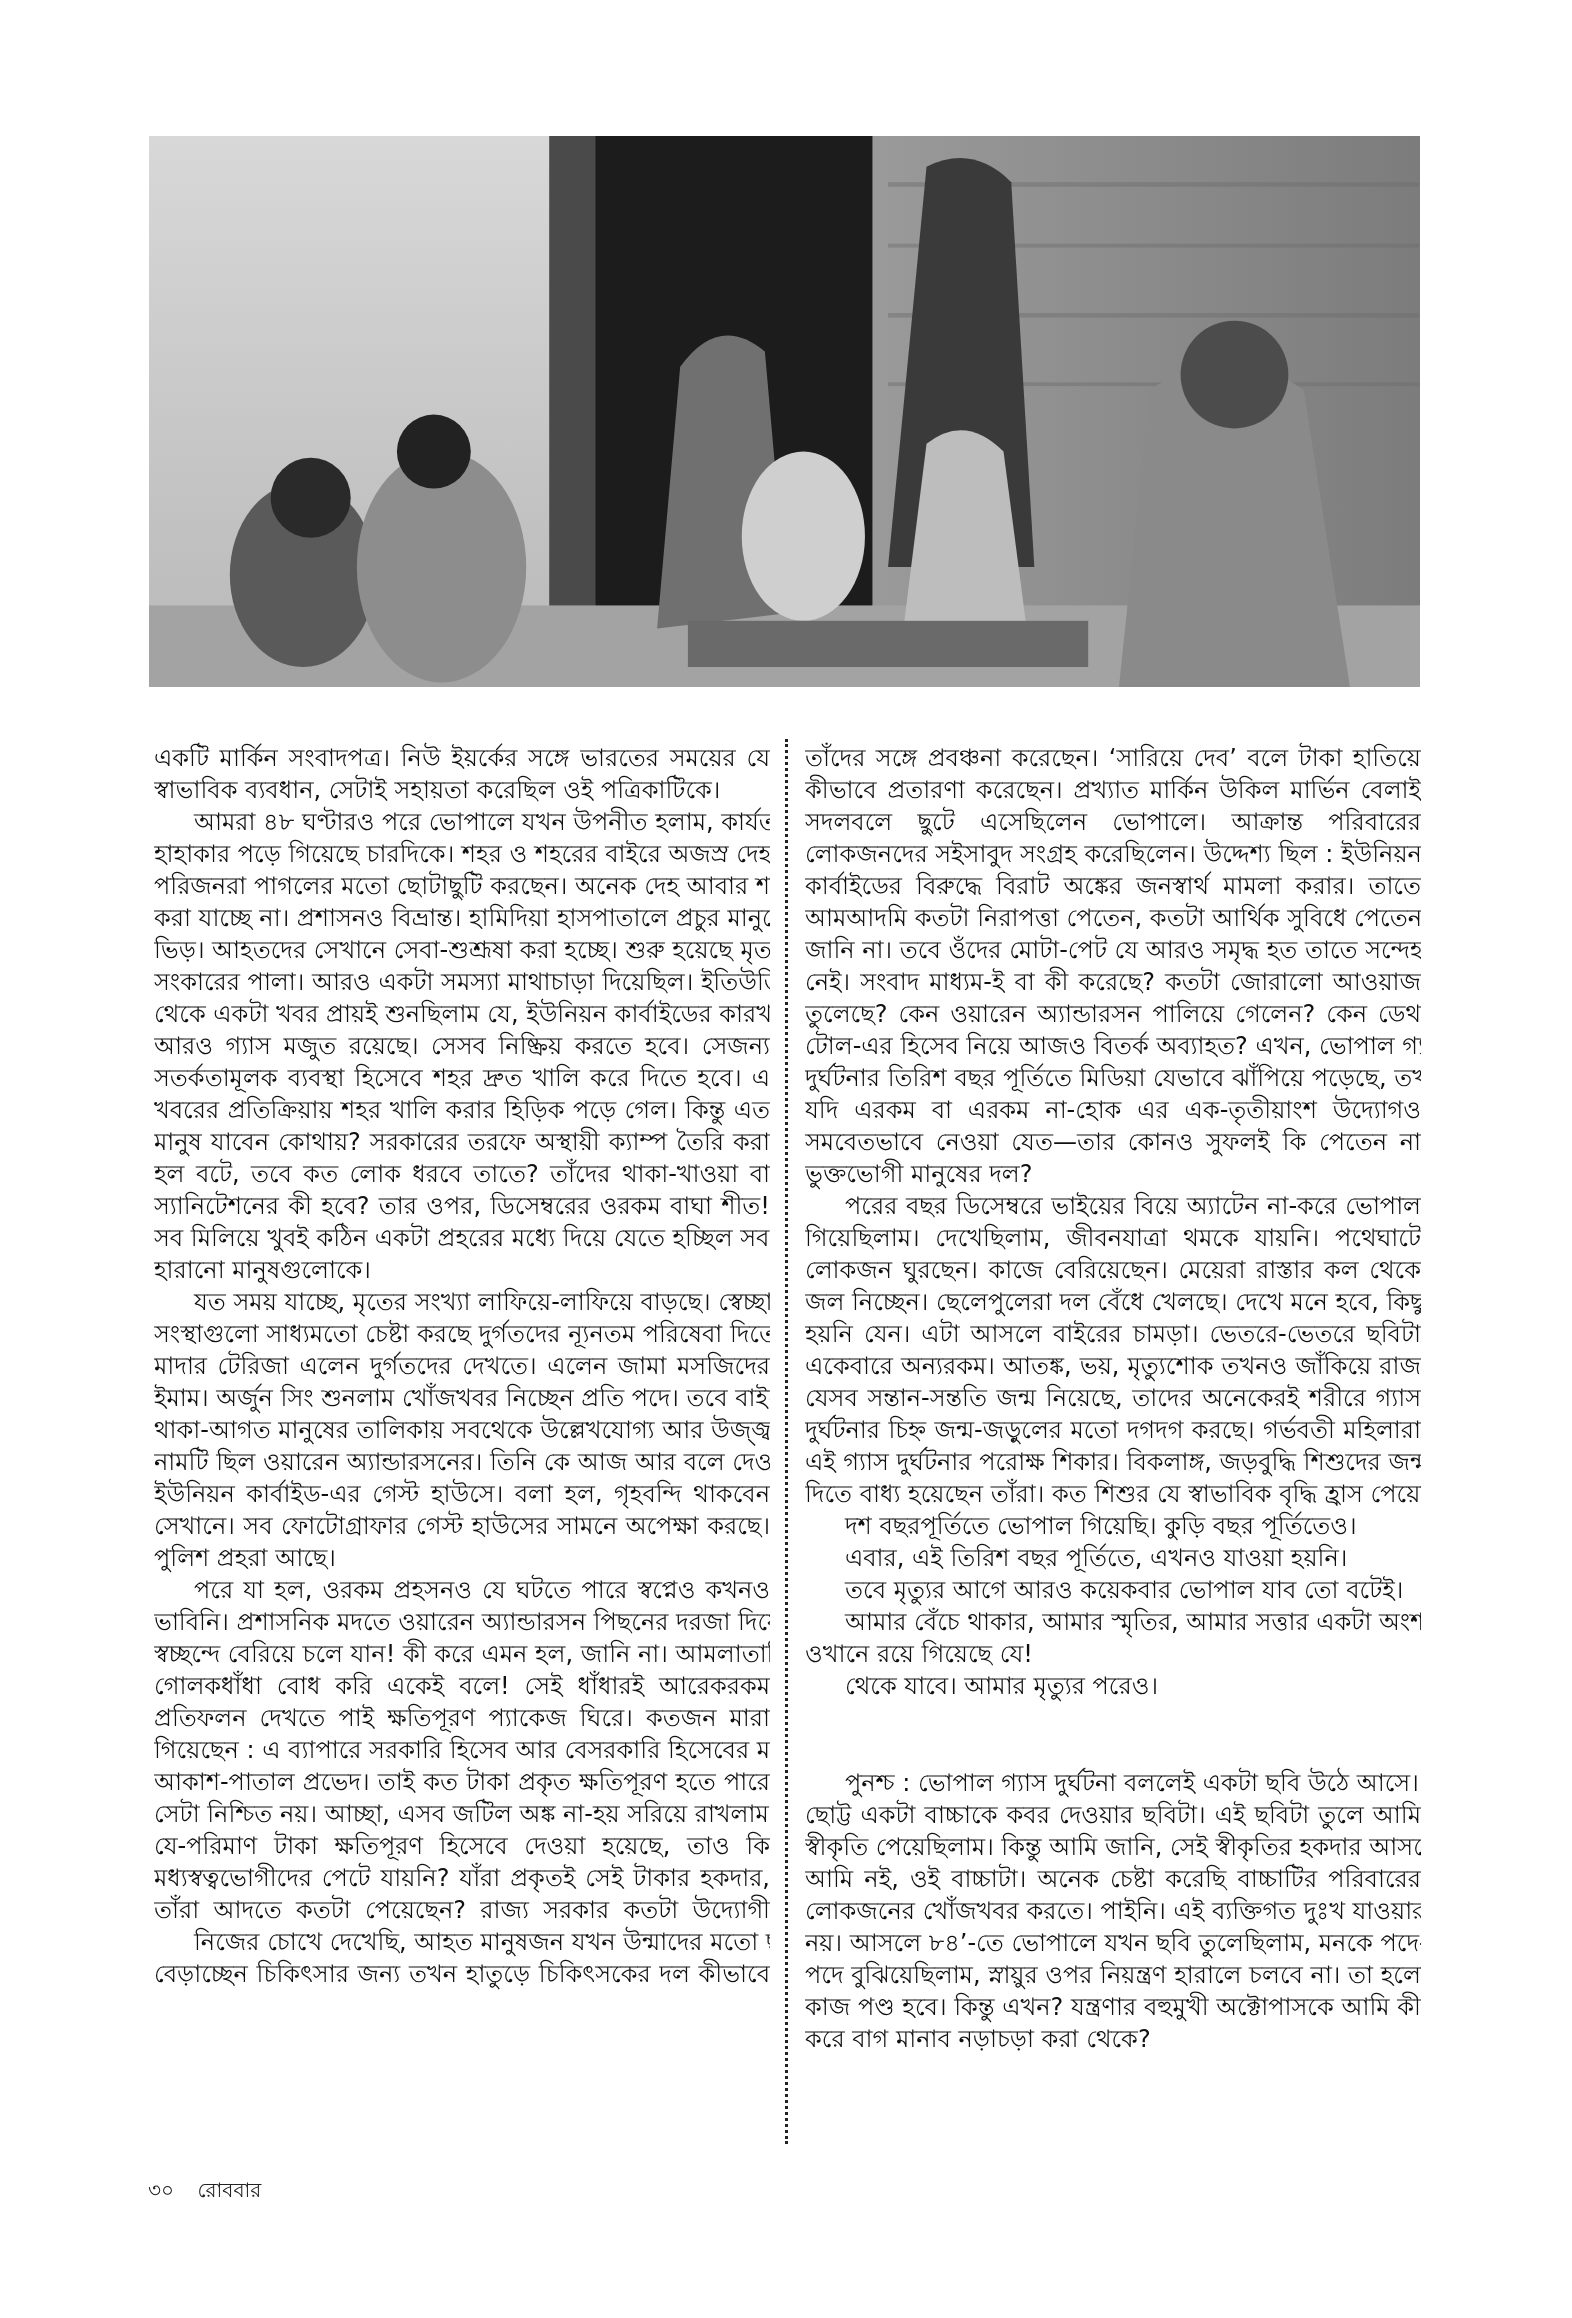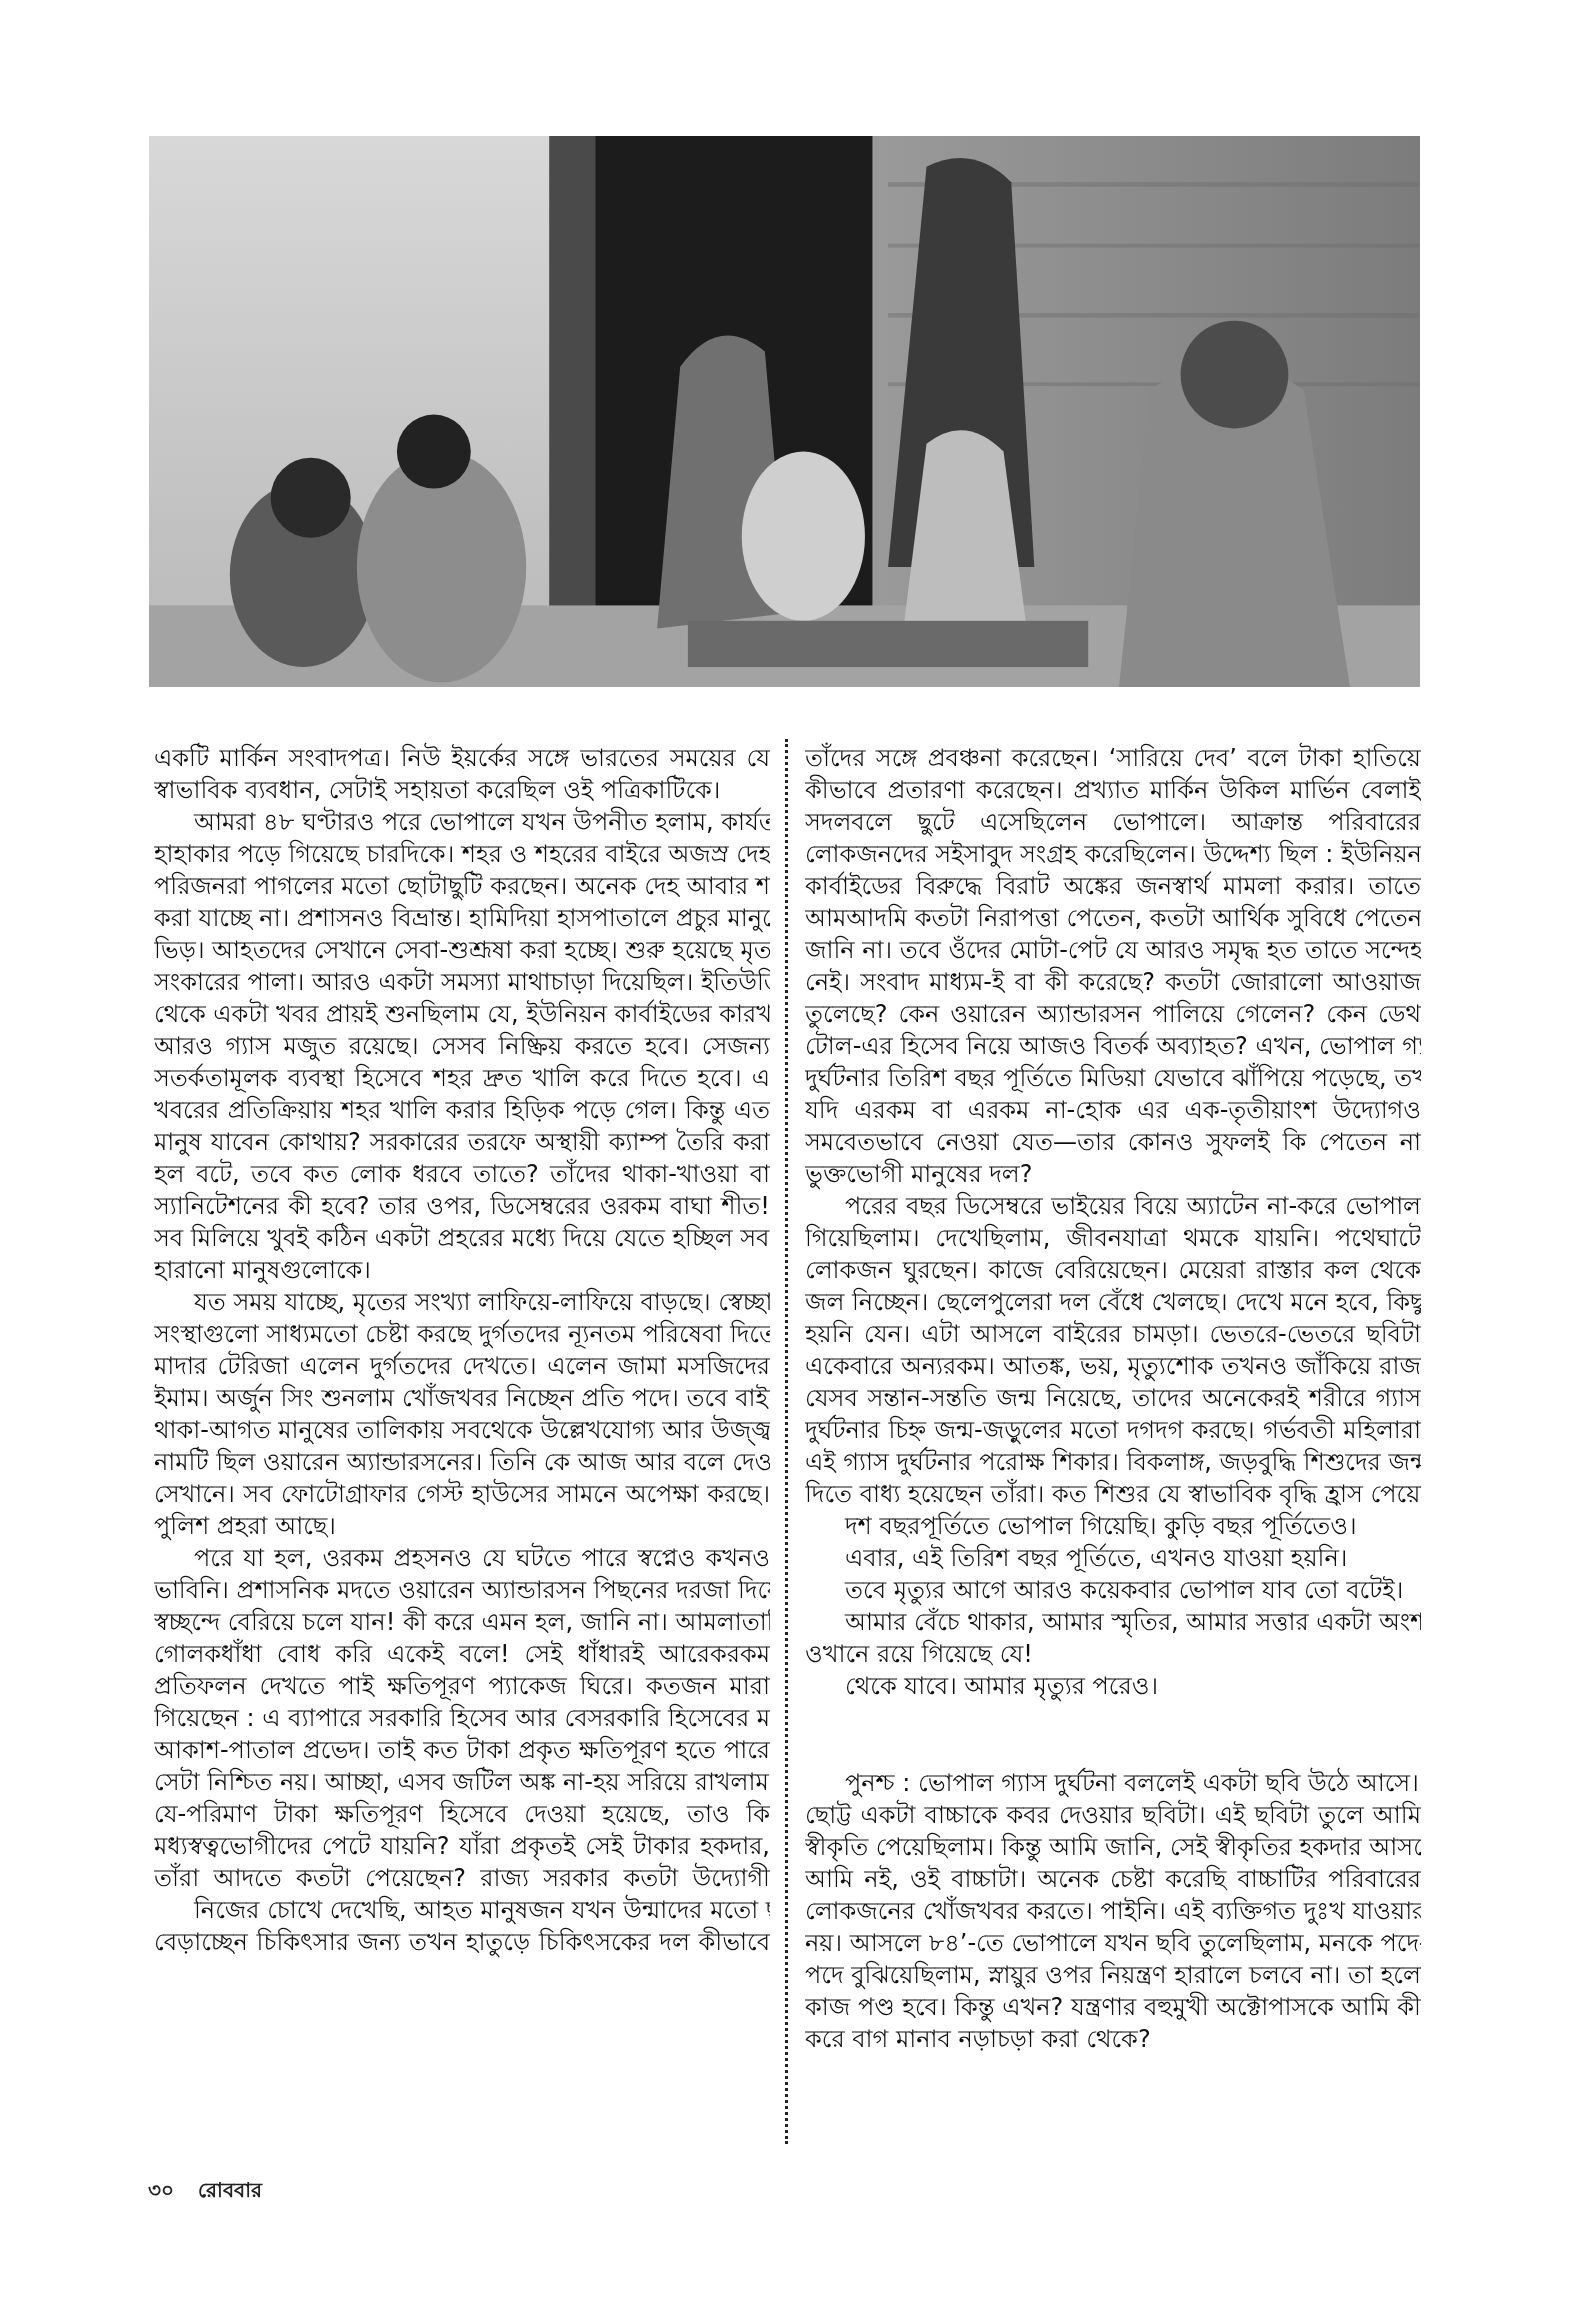--- a/index.html
+++ b/index.html
@@ -7,21 +7,21 @@
   .photo{position:absolute;left:149px;top:136px;width:1271px;height:551px;overflow:hidden;background:#8a8a8a;}
   .photo svg{display:block;width:100%;height:100%;}
   .col{position:absolute;top:727px;width:616px;margin-top:15px;}
   .col.left{left:154px;}
   .col.right{left:805px;width:616px;}
   .line{height:32px;line-height:32px;font-size:24px;white-space:nowrap;text-align:justify;text-align-last:justify;overflow:hidden;}
   .line.last{text-align-last:left;}
   .line.indent{padding-left:40px;}
   .gap{height:65px;}
   .divider{position:absolute;left:785px;top:739px;height:1405px;width:0;border-left:3.8px dotted #222;}
-  .footer{position:absolute;left:148px;top:2175px;font-size:20px;color:#222;font-weight:bold;}
+  .footer{position:absolute;left:148px;top:2175px;font-size:20px;color:#222;}
   .footer span{margin-right:17px;}
 </style>
 </head>
 <body>
 
 <div class="photo">
   <svg viewBox="0 0 1651 716" preserveAspectRatio="none">
     <defs>
       <linearGradient id="wall" x1="0" y1="0" x2="0" y2="1">
         <stop offset="0" stop-color="#d8d8d8"></stop>
@@ -79,20 +79,21 @@
     <div class="line">হল বটে, তবে কত লোক ধরবে তাতে? তাঁদের থাকা-খাওয়া বা</div>
     <div class="line">স্যানিটেশনের কী হবে? তার ওপর, ডিসেম্বরের ওরকম বাঘা শীত!</div>
     <div class="line">সব মিলিয়ে খুবই কঠিন একটা প্রহরের মধ্যে দিয়ে যেতে হচ্ছিল সব-</div>
     <div class="line last">হারানো মানুষগুলোকে।</div>
     <div class="line indent">যত সময় যাচ্ছে, মৃতের সংখ্যা লাফিয়ে-লাফিয়ে বাড়ছে। স্বেচ্ছাসেবী</div>
     <div class="line">সংস্থাগুলো সাধ্যমতো চেষ্টা করছে দুর্গতদের ন্যূনতম পরিষেবা দিতে।</div>
     <div class="line">মাদার টেরিজা এলেন দুর্গতদের দেখতে। এলেন জামা মসজিদের</div>
     <div class="line">ইমাম। অর্জুন সিং শুনলাম খোঁজখবর নিচ্ছেন প্রতি পদে। তবে বাইরে-</div>
     <div class="line">থাকা-আগত মানুষের তালিকায় সবথেকে উল্লেখযোগ্য আর উজ্জ্বলতম</div>
     <div class="line">নামটি ছিল ওয়ারেন অ্যান্ডারসনের। তিনি কে আজ আর বলে দেওয়ার</div>
+    <div class="line">ইউনিয়ন কার্বাইড-এর গেস্ট হাউসে। বলা হল, গৃহবন্দি থাকবেন</div>
     <div class="line">সেখানে। সব ফোটোগ্রাফার গেস্ট হাউসের সামনে অপেক্ষা করছে।</div>
     <div class="line last">পুলিশ প্রহরা আছে।</div>
     <div class="line indent">পরে যা হল, ওরকম প্রহসনও যে ঘটতে পারে স্বপ্নেও কখনও</div>
     <div class="line">ভাবিনি। প্রশাসনিক মদতে ওয়ারেন অ্যান্ডারসন পিছনের দরজা দিয়ে</div>
     <div class="line">স্বচ্ছন্দে বেরিয়ে চলে যান! কী করে এমন হল, জানি না। আমলাতান্ত্রিক</div>
     <div class="line">গোলকধাঁধা বোধ করি একেই বলে! সেই ধাঁধারই আরেকরকম</div>
     <div class="line">প্রতিফলন দেখতে পাই ক্ষতিপূরণ প্যাকেজ ঘিরে। কতজন মারা</div>
     <div class="line">গিয়েছেন : এ ব্যাপারে সরকারি হিসেব আর বেসরকারি হিসেবের মধ্যে</div>
     <div class="line">আকাশ-পাতাল প্রভেদ। তাই কত টাকা প্রকৃত ক্ষতিপূরণ হতে পারে</div>
     <div class="line">সেটা নিশ্চিত নয়। আচ্ছা, এসব জটিল অঙ্ক না-হয় সরিয়ে রাখলাম।</div>

